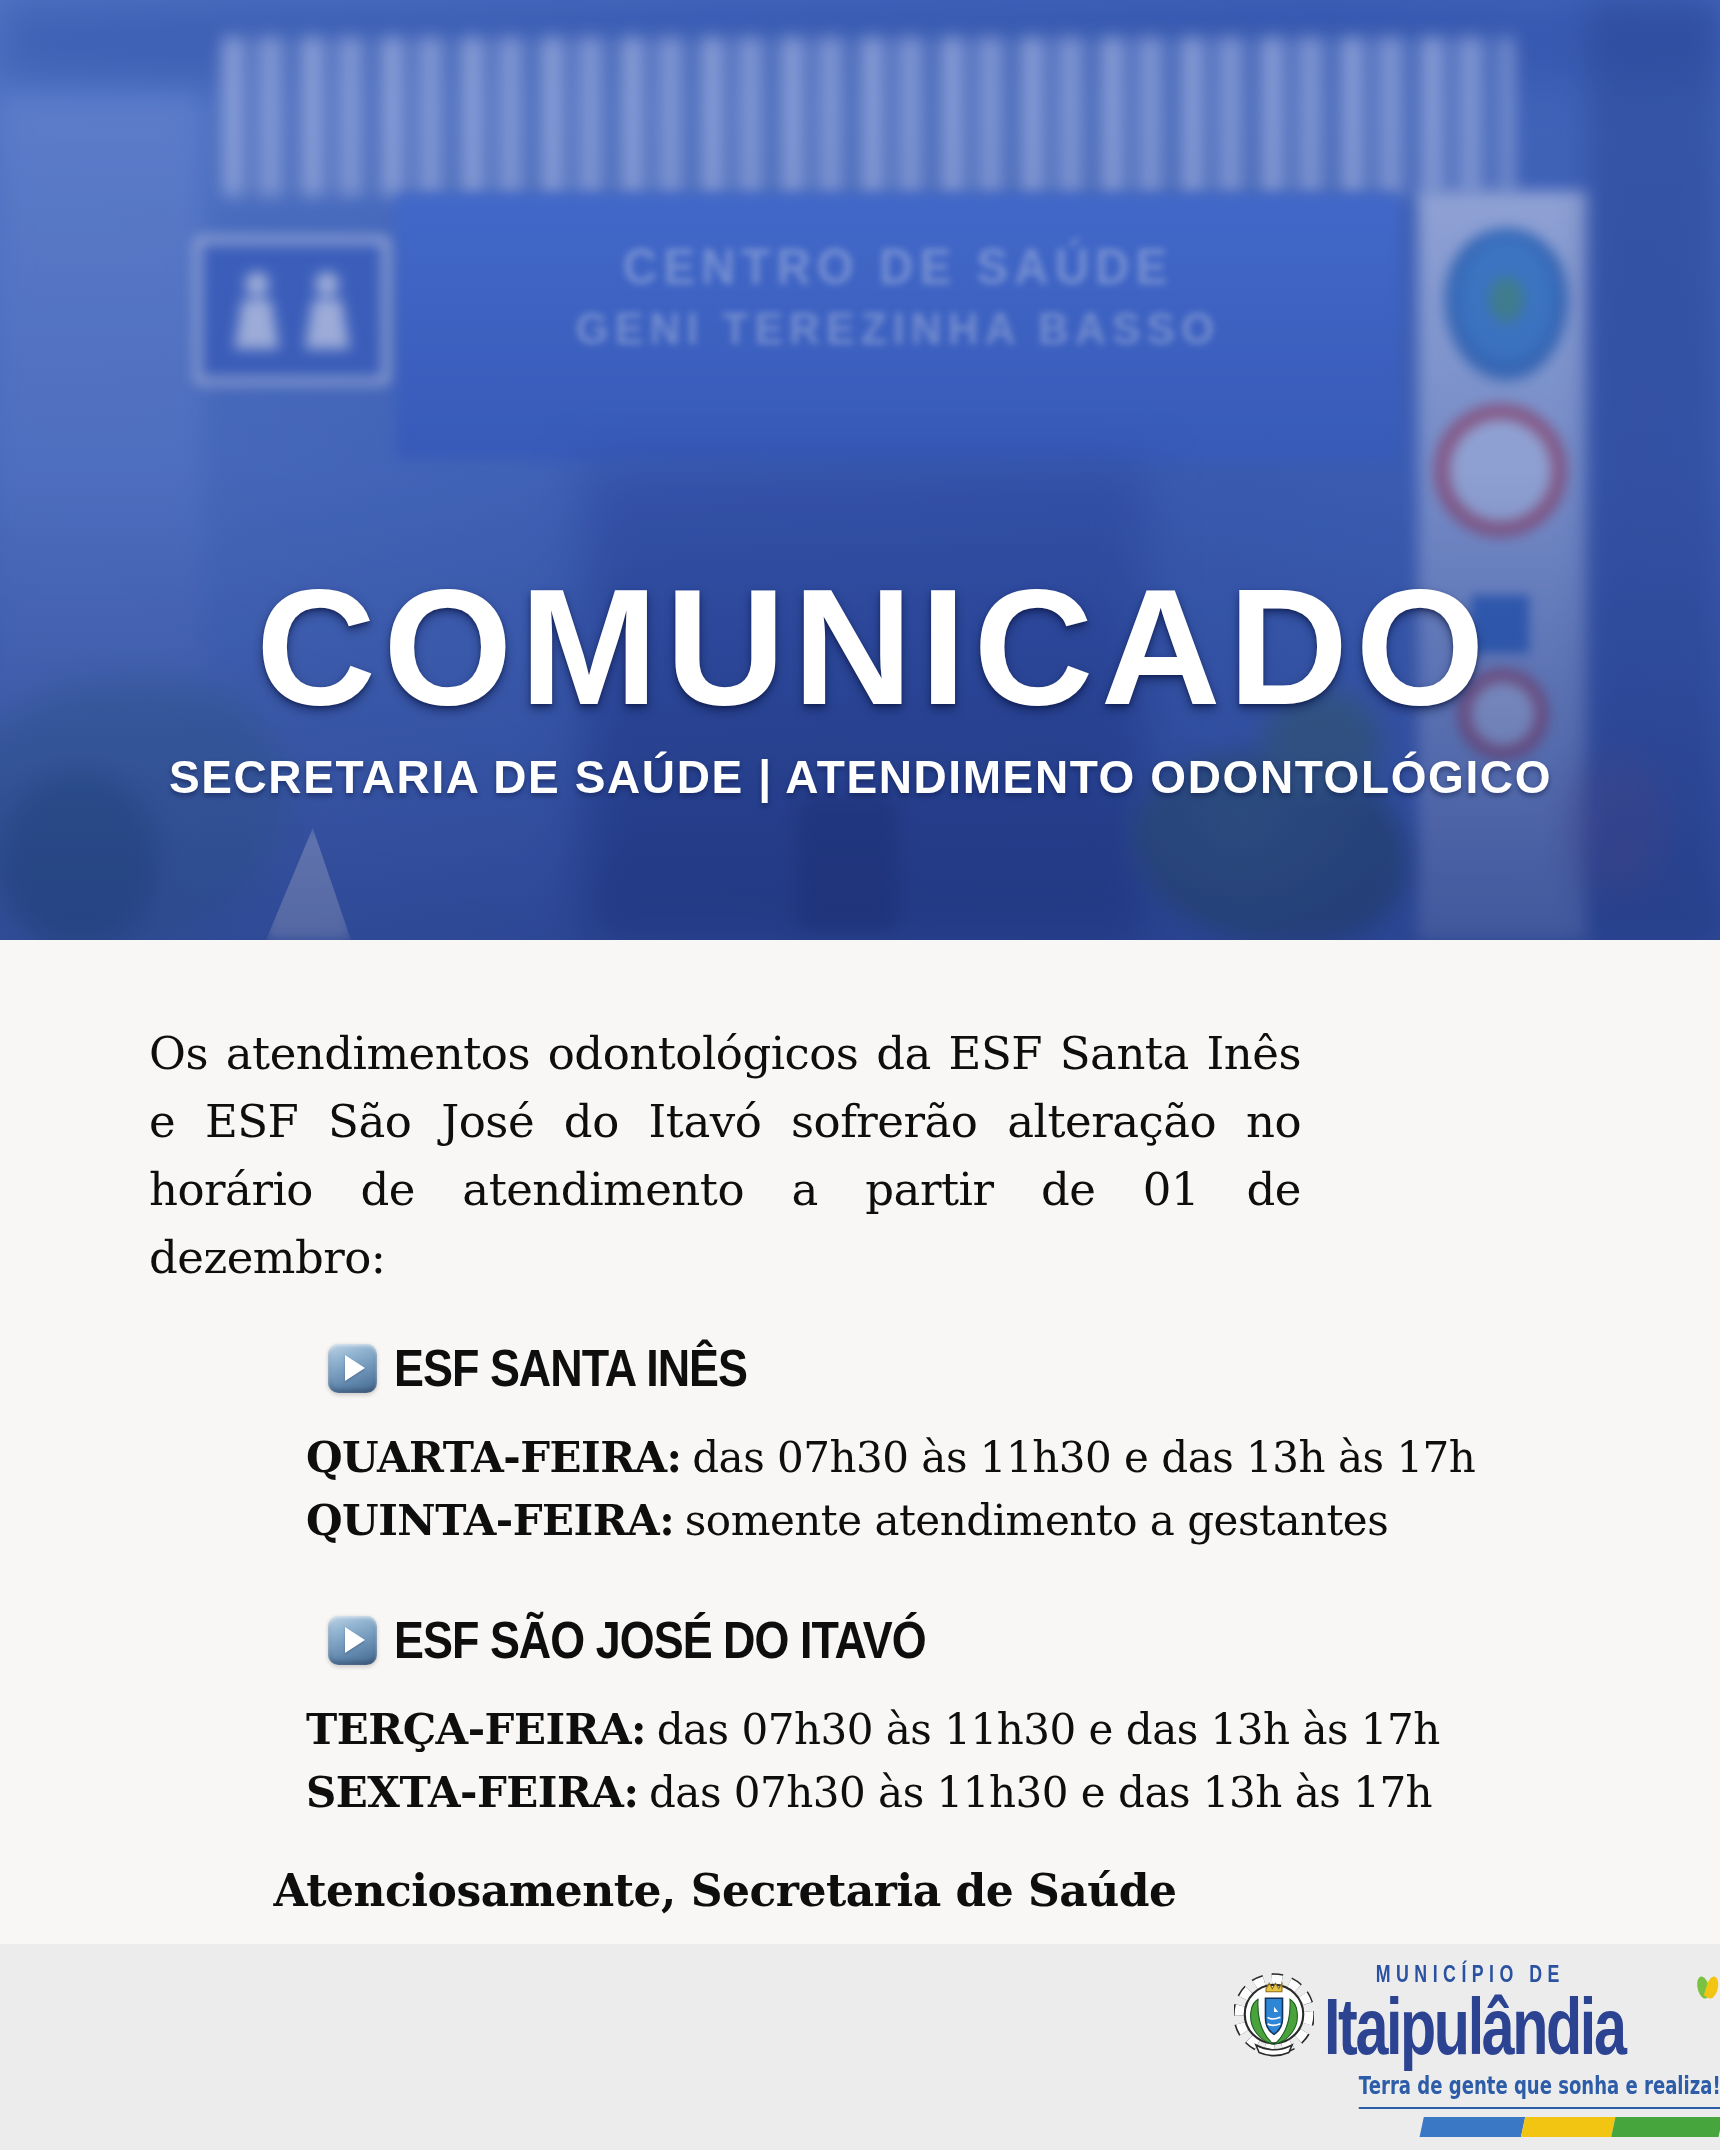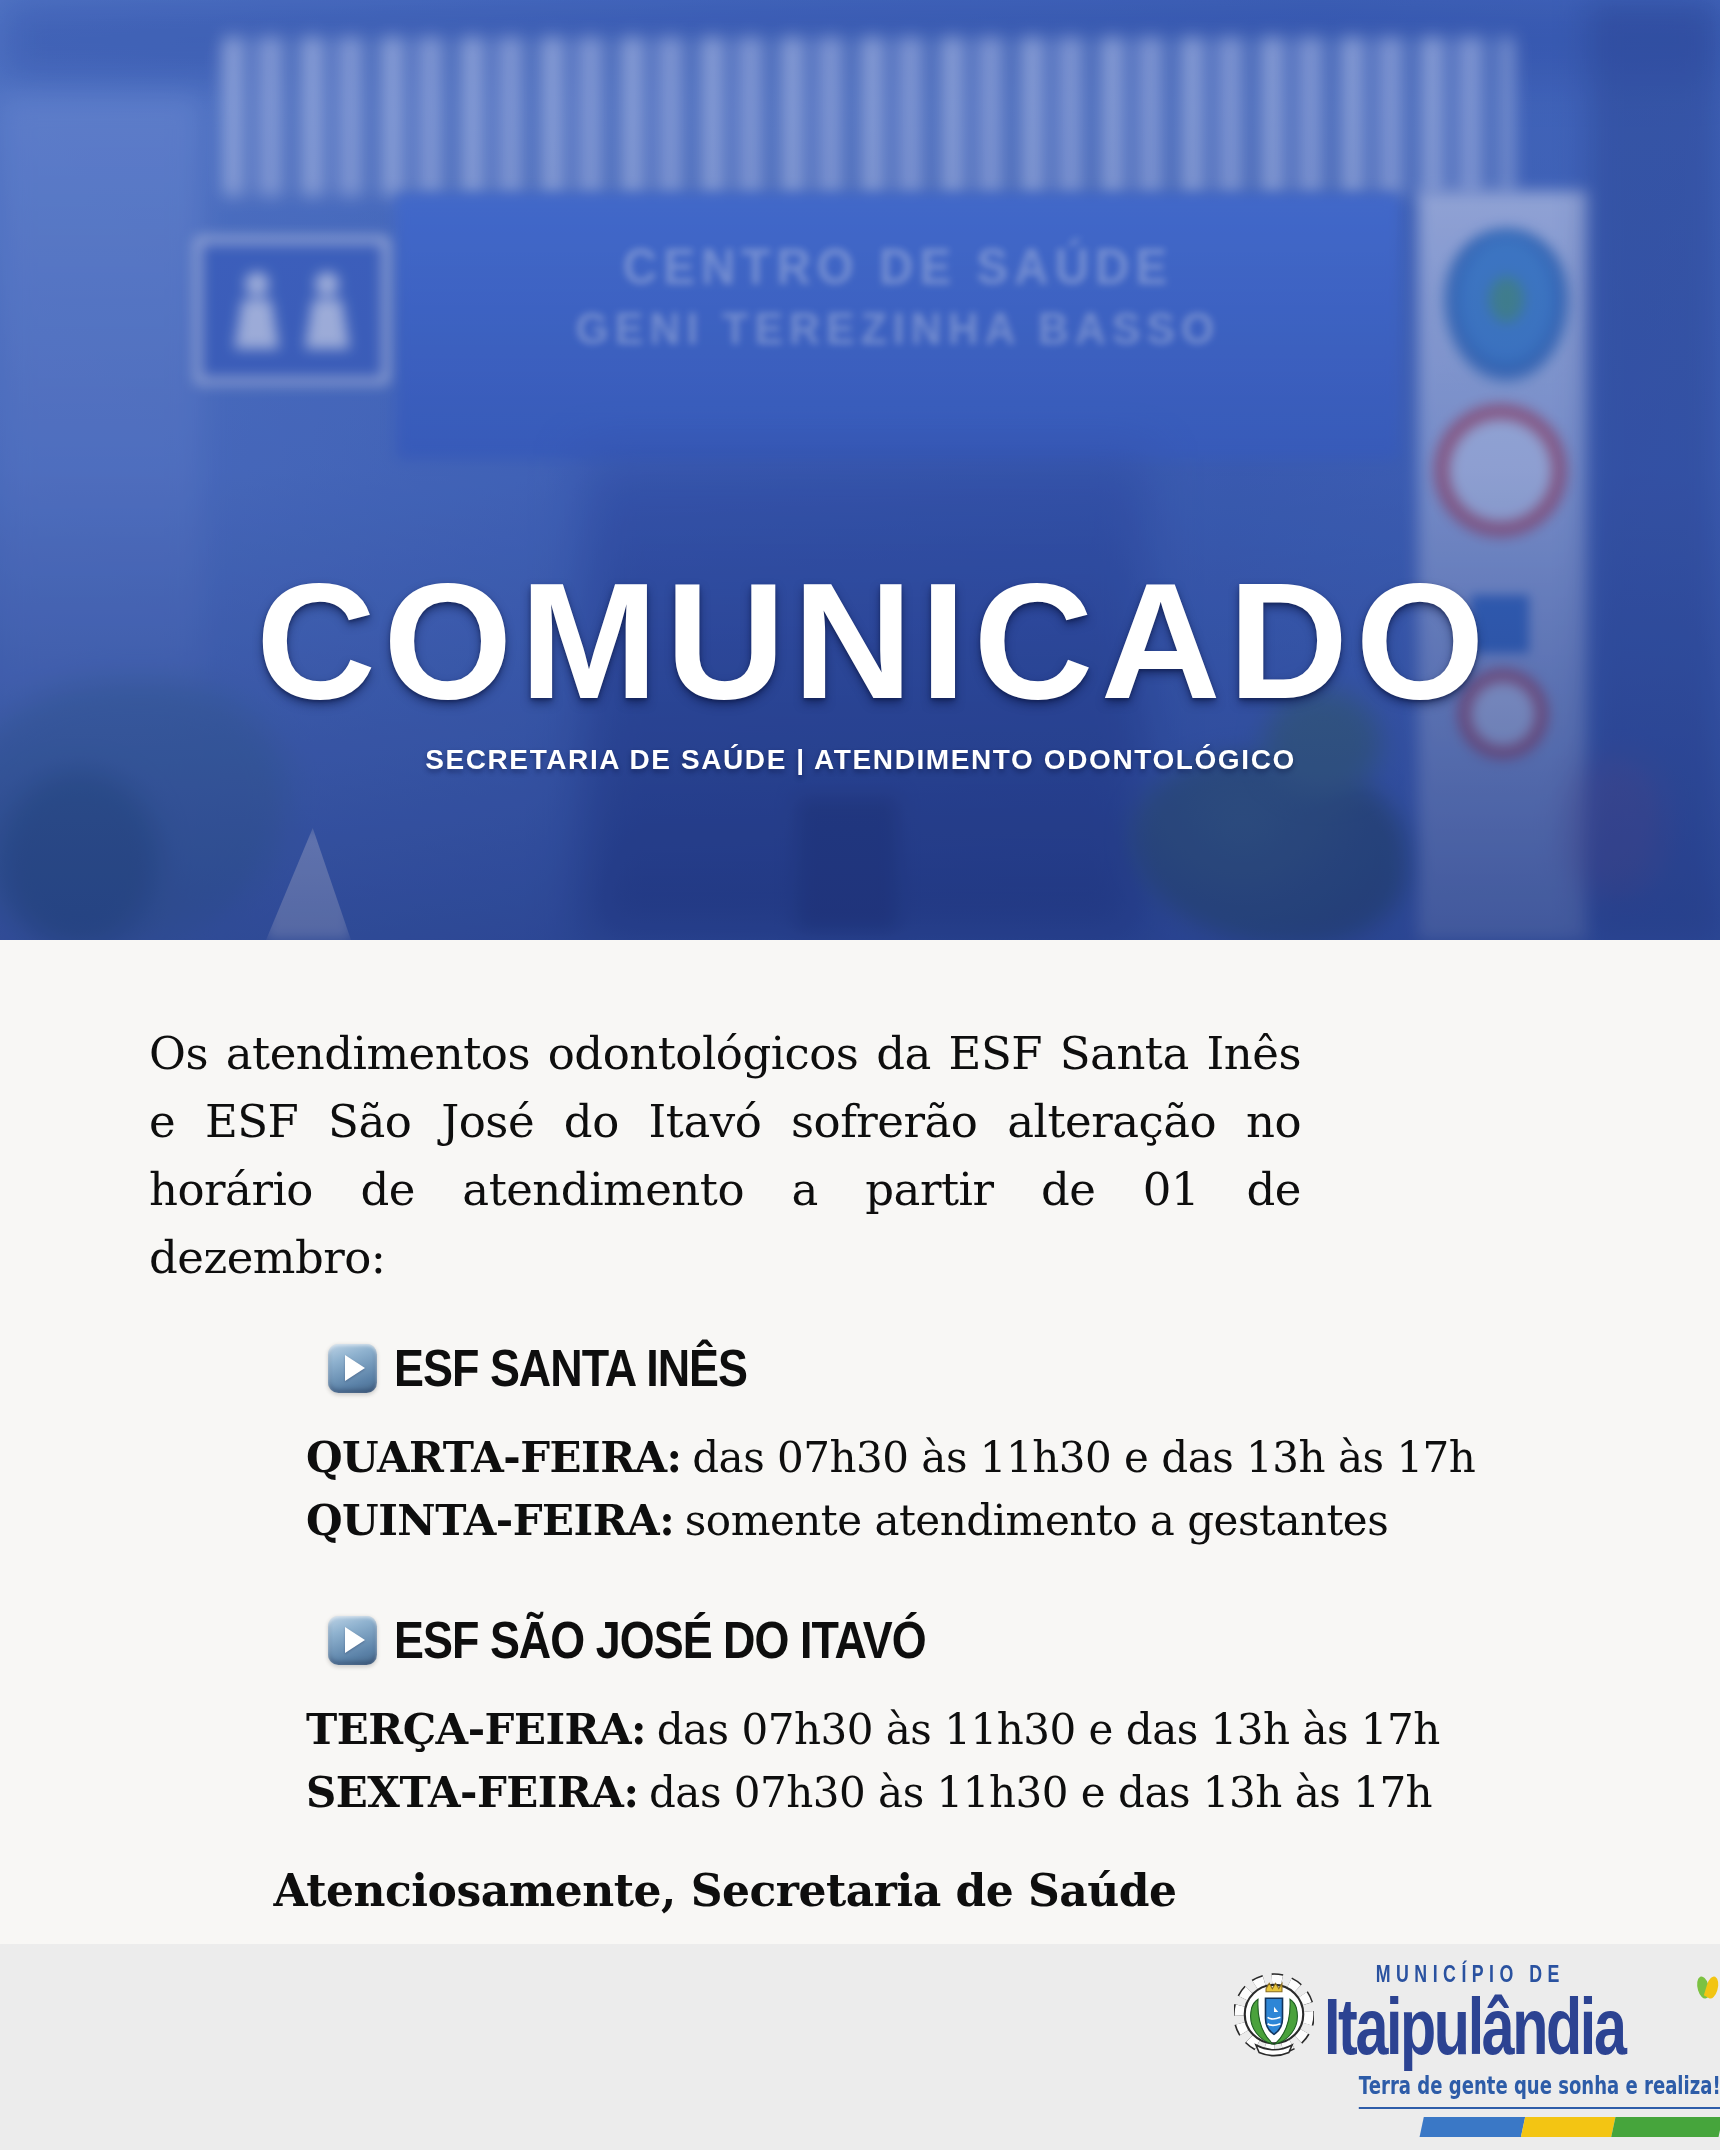--- a/index.html
+++ b/index.html
@@ -46,23 +46,23 @@
   .plant-left{left:-42px;top:680px;width:329px;height:266px;background:#47759d;border-radius:50% 40% 55% 45%;
         filter:blur(16px);opacity:.85;}
   .plant-left2{left:0;top:770px;width:159px;height:175px;background:#2f5d77;border-radius:50%;filter:blur(14px);}
   .flag{left:266px;top:828px;width:85px;height:112px;background:rgba(250,252,255,.85);filter:blur(6.4px);
         clip-path:polygon(0 100%,100% 100%,55% 0);}
   .tint{left:0;top:0;width:1721px;height:940px;
         background:linear-gradient(180deg,rgba(66,100,195,.30) 0%,rgba(52,80,170,.42) 50%,rgba(28,48,120,.68) 100%);}
   .tint2{left:0;top:0;width:1721px;height:940px;background:rgba(58,88,180,.18);}
 
   .hero-text{position:absolute;left:0;right:0;top:552px;z-index:5;text-align:center;color:#fff;}
-  .hero-title{margin:2px;font-size:166px;line-height:1.05;font-weight:700;letter-spacing:7.4px;
+  .hero-title{margin:8px;font-size:166px;line-height:1.05;font-weight:700;letter-spacing:7.4px;
         text-shadow:0 5.3px 9.6px rgba(8,18,60,.5),0 1.6px 3.2px rgba(8,18,60,.4);padding-left:27px;}
-  .hero-subtitle{margin-top:16px;font-size:28px;font-weight:700;letter-spacing:1.6px;
+  .hero-subtitle{margin-top:16px;font-size:46px;font-weight:700;letter-spacing:1.6px;
         text-shadow:0 3.2px 5.3px rgba(8,18,60,.45);}
 
   
   .main{box-sizing:border-box;width:1428px;height:1004px;padding:80px 127px 0 149px;color:#0e0e0e;}
   .intro{margin:0;font-family:"DejaVu Serif",serif;font-size:45px;font-weight:400;line-height:68px;
         text-align:justify;letter-spacing:-0.5px;}
   .section{margin-top:0;}
   .sec-head{display:flex;align-items:center;gap:17px;margin:47px 0 0 151px;padding-left:28px;}
   .sec-head.second{margin-top:59px;}
   .play{width:49px;height:49px;border-radius:10.6px;flex:none;position:relative;

